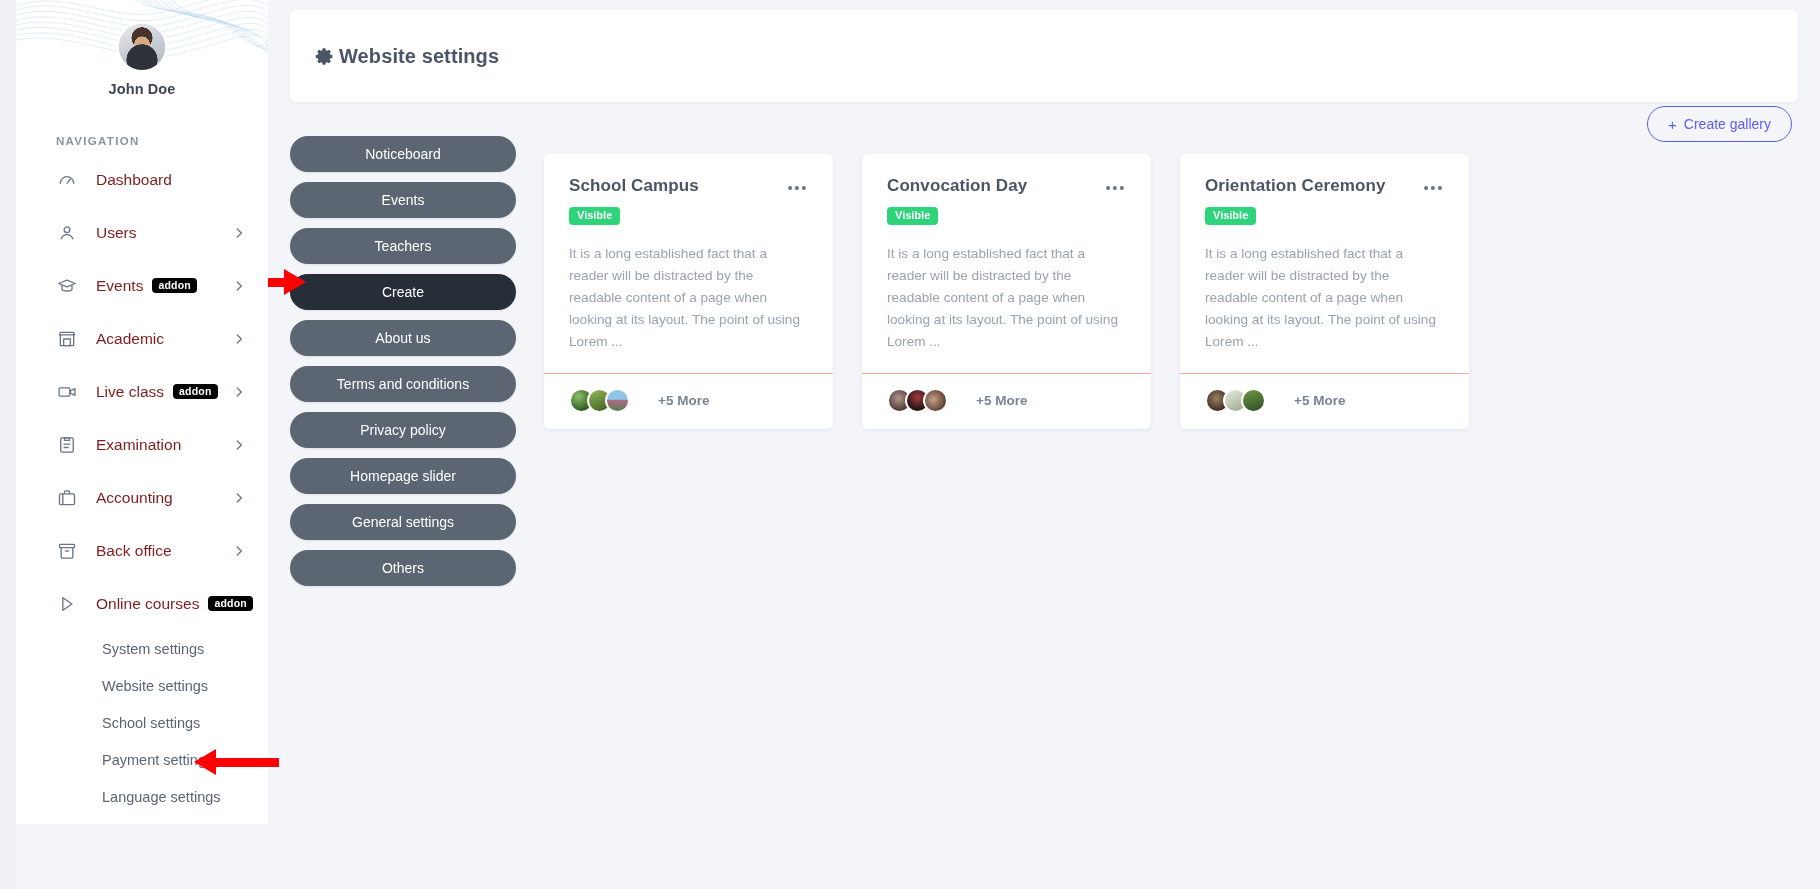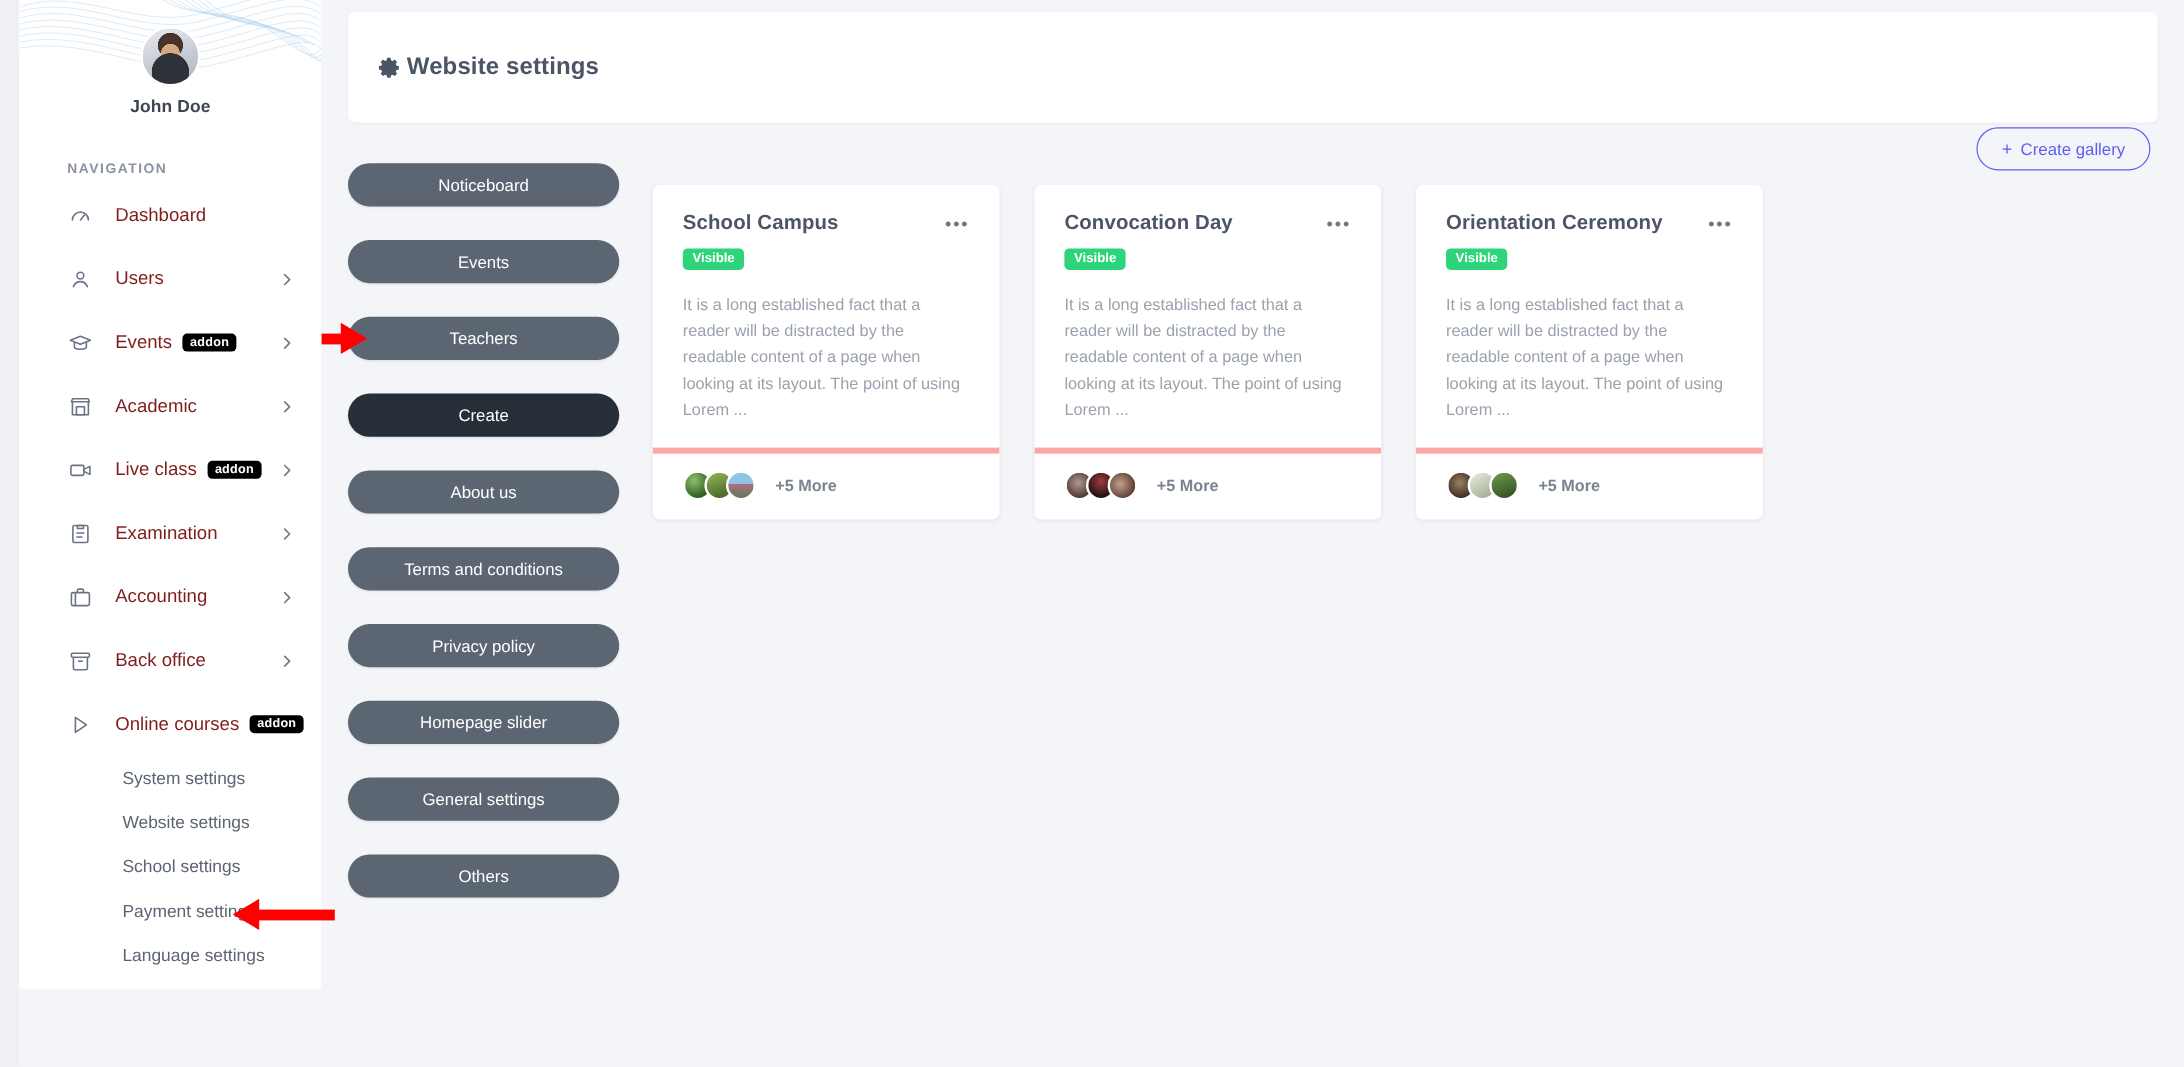--- a/index.html
+++ b/index.html
@@ -154,21 +154,21 @@
     margin-top:30px;
     align-items:flex-start;
   }
 
   
   .tab-col {
     flex:0 0 226px;
     width:226px;
     display:flex;
     flex-direction:column;
-    gap:28px;
+    gap:10px;
     padding-top:4px;
   }
   .tab-btn {
     height:36px;
     border-radius:18px;
     background:#5c6673;
     color:#ffffff;
     font-size:14px;
     font-weight:400;
     display:flex;
@@ -252,24 +252,25 @@
     border-radius:4px;
     line-height:1;
   }
   .gal-desc {
     margin-top:18px;
     font-size:13.6px;
     line-height:1.62;
     color:#9aa2ae;
   }
   .gal-foot {
-    border-top:5px solid #fca5a5;
+    border-top:1px solid #fca5a5;
     padding:14px 25px 16px 25px;
     display:flex;
     align-items:center;
+    gap:12px;
   }
   .stack { display:flex; align-items:center; }
   .stack .av {
     width:25px; height:25px;
     border-radius:50%;
     border:2px solid #fff;
     margin-left:-7px;
     background-size:cover;
   }
   .stack .av:first-child { margin-left:0; }

